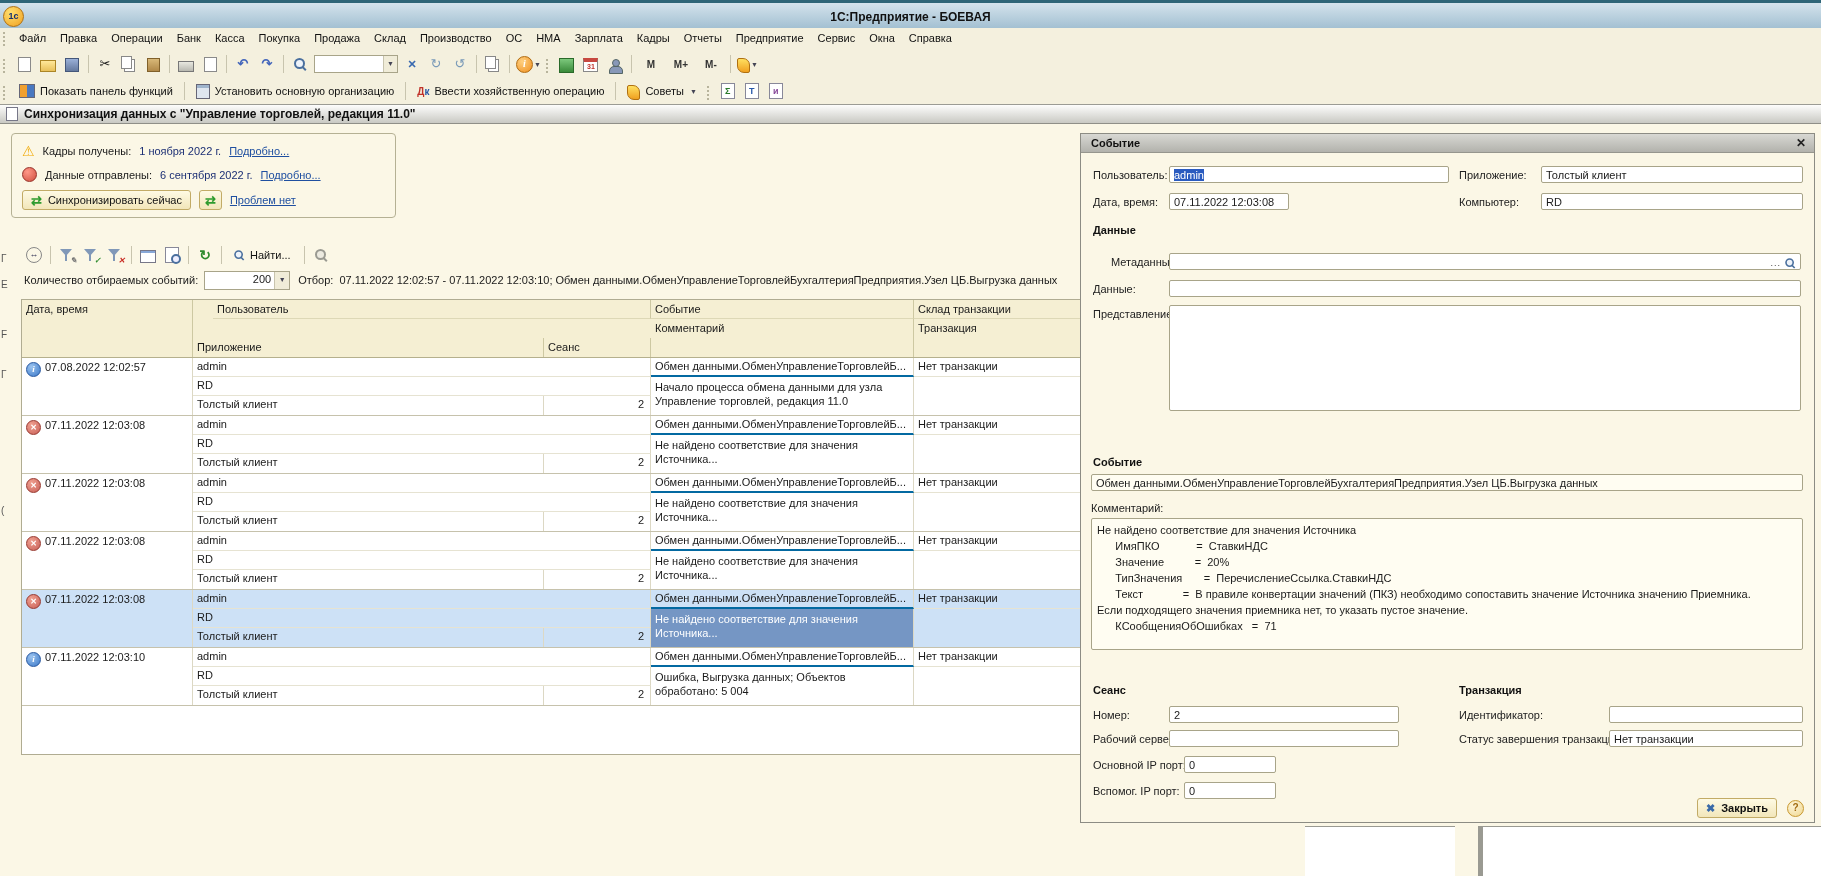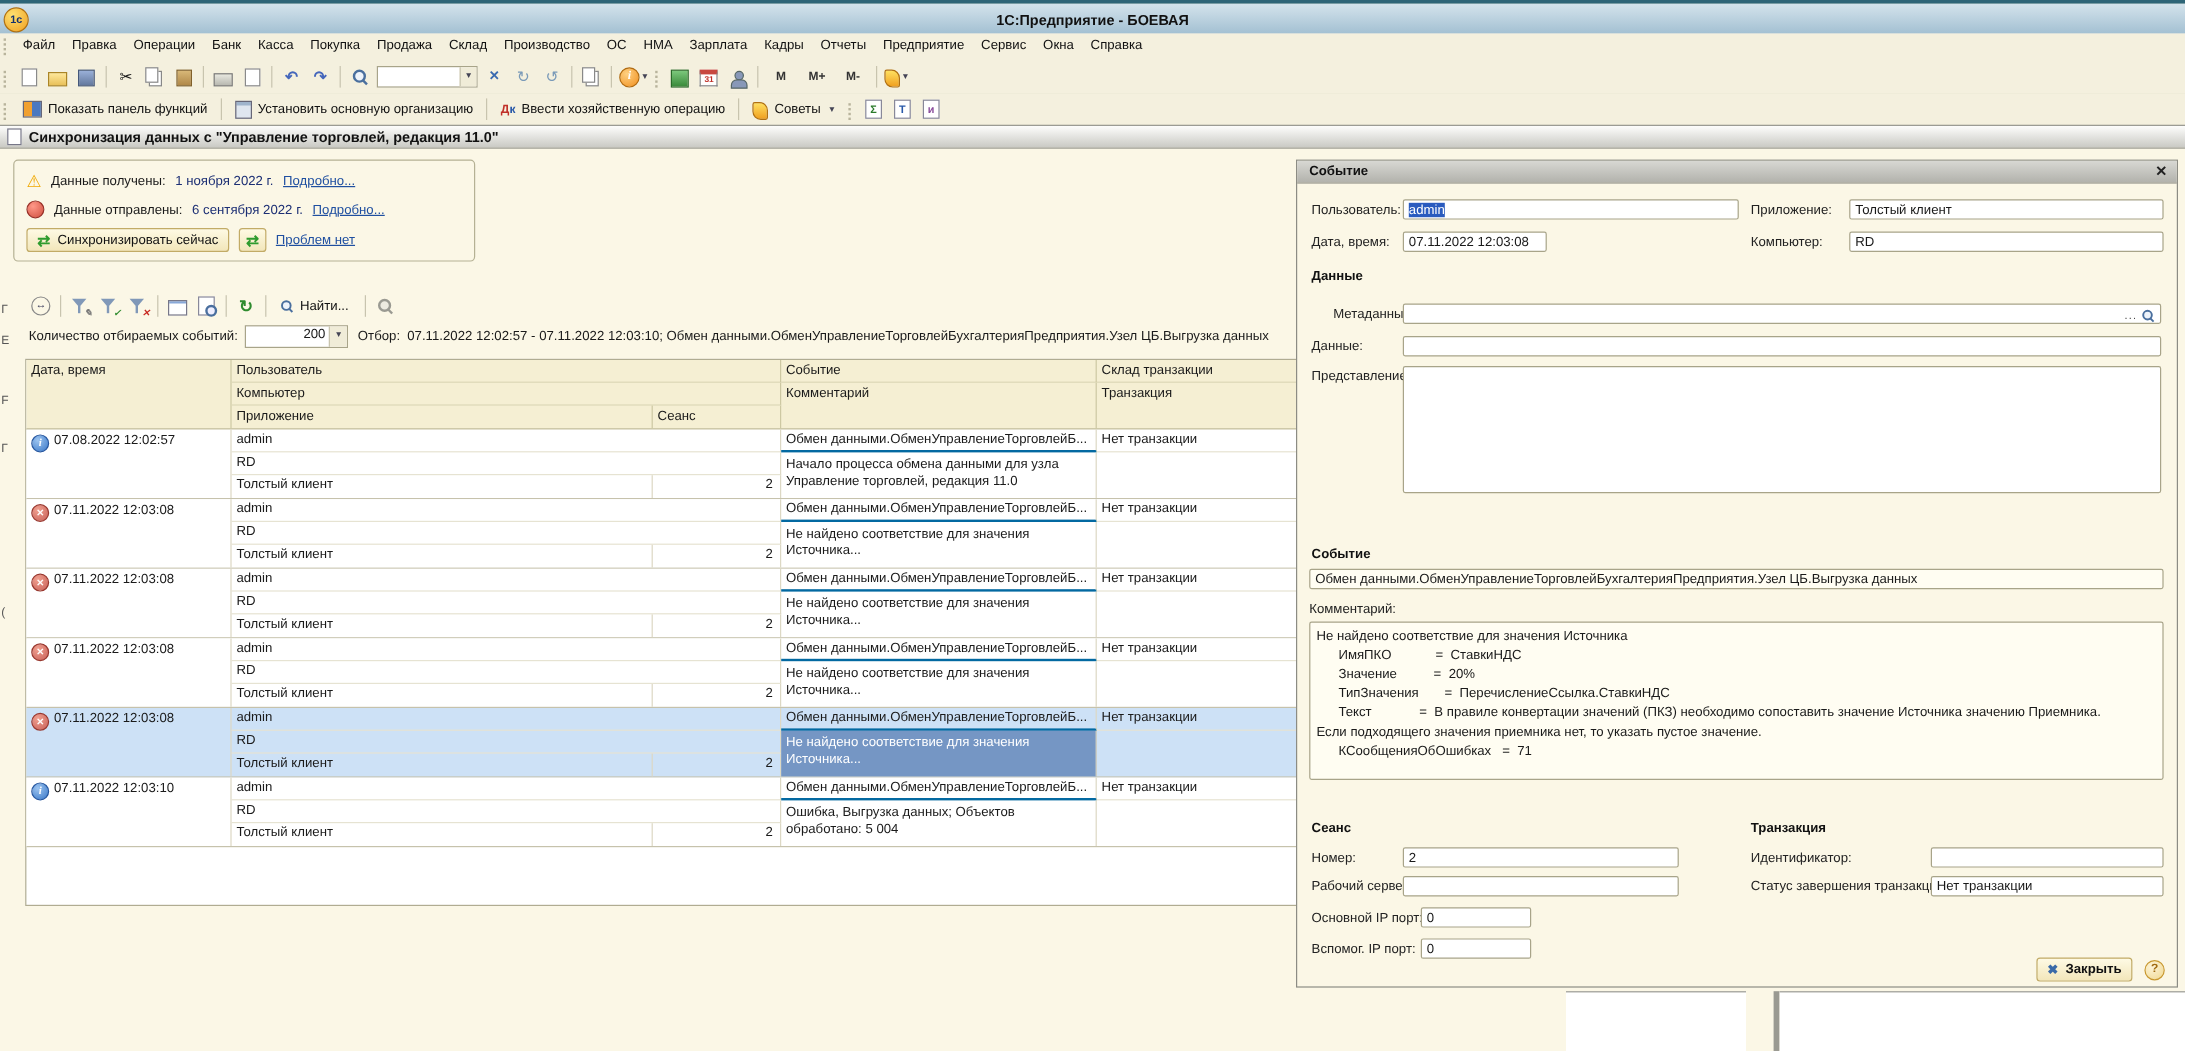--- a/index.html
+++ b/index.html
@@ -91,21 +91,21 @@
   #countrow .cb{width:84px;height:17px;background:#fff;border:1px solid #a8a489;display:inline-flex;margin:0 8px 0 6px;}
   #countrow .cb .v{flex:1;text-align:right;padding:1px 3px 0 12px;}
   #countrow .cb .dd{width:14px;border-left:1px solid #c8c4ae;background:#f0ecd8;text-align:center;font-size:7px;color:#445;line-height:16px;}
   #countrow .flt-l{margin-right:6px;}
   
   #jtable{left:21px;top:175px;width:1063px;height:454px;background:#fff;border:1px solid #b0ac92;box-sizing:content-box;}
   .tgrid{display:grid;grid-template-columns:171px 351px 107px 263px 171px;grid-auto-rows:19px;}
   #thead{background:#f5efd3;border-bottom:1px solid #b5b08d;}
   #thead .hc{padding:3px 4px 0 4px;border-right:1px solid #cdc8a2;border-bottom:1px solid #ddd8b6;box-sizing:border-box;overflow:hidden;white-space:nowrap;}
   .h-date{grid-area:1/1/4/2;border-bottom:none!important;}
-  .h-user{grid-area:1/2/2/4;}
+  .h-user{grid-area:1/2/2/4;margin-left:20px;}
   .h-comp{grid-area:2/2/3/4;}
   .h-app{grid-area:3/2/4/3;border-bottom:none!important;}
   .h-sess{grid-area:3/3/4/4;border-bottom:none!important;}
   .h-event{grid-area:1/4/2/5;}
   .h-comm{grid-area:2/4/4/5;border-bottom:none!important;}
   .h-status{grid-area:1/5/2/6;border-right:none!important;}
   .h-trans{grid-area:2/5/4/6;border-right:none!important;border-bottom:none!important;}
   .tgroup{border-bottom:1px solid #c6c2ac;background:#fff;}
   .tgroup.selected{background:#cde1f6;}
   .tc{padding:2px 4px 0 4px;box-sizing:border-box;overflow:hidden;white-space:nowrap;border-right:1px solid #dcd8c4;}
@@ -279,21 +279,21 @@
   <div id="mdibar" class="abs">
     <span class="ic-doc-sm"></span>
     <span class="t">Синхронизация данных с "Управление торговлей, редакция 11.0"</span>
   </div>
 
   <div id="workspace" class="abs">
 
     <div id="syncbox" class="abs">
       <div class="row" style="top:10px">
         <span class="warn">⚠</span>
-        <span>Данные получены:</span>
+        <span>Кадры получены:</span>
         <span class="navy">1 ноября 2022 г.</span>
         <a class="lnk">Подробно...</a>
       </div>
       <div class="row" style="top:33px">
         <span class="ic-red"></span>
         <span>Данные отправлены:</span>
         <span class="navy">6 сентября 2022 г.</span>
         <a class="lnk">Подробно...</a>
       </div>
       <div class="row" style="top:56px">
@@ -358,21 +358,20 @@
           <span class="dd">▼</span>
         </span>
       <span class="flt-l">Отбор:</span>
       <span>07.11.2022 12:02:57 - 07.11.2022 12:03:10; Обмен данными.ОбменУправлениеТорговлейБухгалтерияПредприятия.Узел ЦБ.Выгрузка данных</span>
     </div>
 
     <div id="jtable" class="abs">
       <div id="thead" class="tgrid">
         <div class="hc h-date">Дата, время</div>
         <div class="hc h-user">Пользователь</div>
-        <div class="hc h-comp">Компьютер</div>
         <div class="hc h-app">Приложение</div>
         <div class="hc h-sess">Сеанс</div>
         <div class="hc h-event">Событие</div>
         <div class="hc h-comm">Комментарий</div>
         <div class="hc h-status">Склад транзакции</div>
         <div class="hc h-trans">Транзакция</div>
       </div>
       <div id="tbody">
           <div class="tgrid tgroup">
             <div class="tc c-date">

